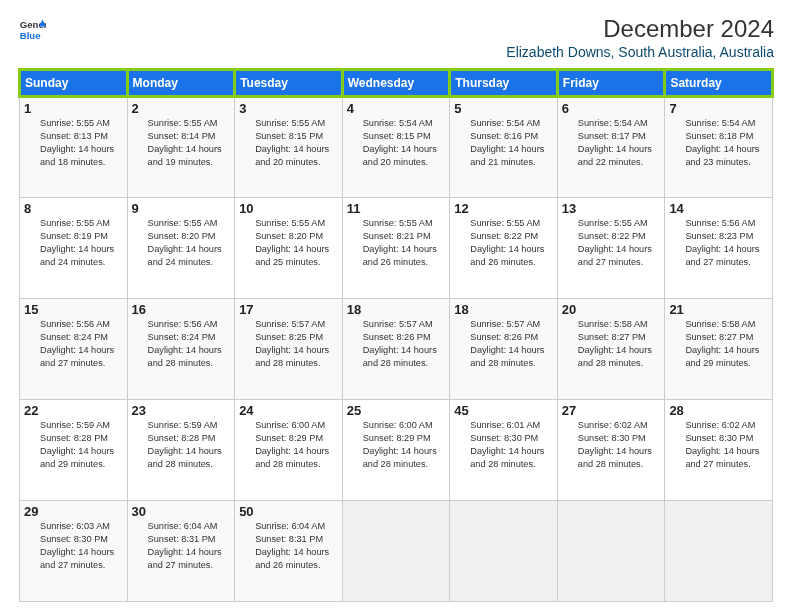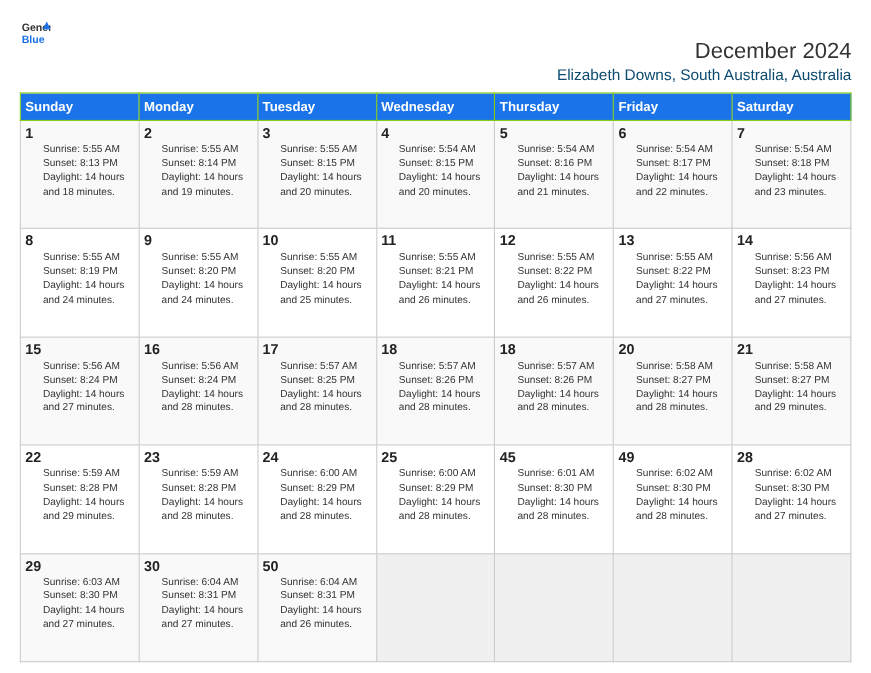--- a/index.html
+++ b/index.html
@@ -29,46 +29,45 @@
       gap: 4px;
     }
     .logo-icon {
       width: 28px;
       height: 28px;
     }
     .title-block {
       text-align: right;
     }
     .main-title {
-      font-size: 20px;
+      font-size: 24px;
       font-weight: normal;
       color: #333;
       line-height: 1.1;
-      margin-top: 20px;
     }
     .subtitle {
       font-size: 14px;
       color: #0c4a6e;
       margin-top: 2px;
     }
     .calendar {
       flex: 1;
       border: 1px solid #ccc;
       border-collapse: collapse;
       width: 100%;
       table-layout: fixed;
     }
     .calendar th {
       background: #1a73e8;
       color: #fff;
       font-size: 12px;
       font-weight: bold;
       padding: 5px 4px;
       text-align: left;
-      border: 1px solid #84cc16;
+      border: 3px solid #84cc16;
     }
     .calendar td {
       border: 1px solid #ccc;
       vertical-align: top;
       padding: 3px 4px;
       font-size: 9.5px;
       color: #333;
       background: #fff;
       height: 82px;
     }
@@ -231,21 +230,21 @@
           </td>
           <td>
             <span class="day-num">25</span>
             <div class="day-content">Sunrise: 6:00 AM<br>Sunset: 8:29 PM<br>Daylight: 14 hours and 28 minutes.</div>
           </td>
           <td>
             <span class="day-num">45</span>
             <div class="day-content">Sunrise: 6:01 AM<br>Sunset: 8:30 PM<br>Daylight: 14 hours and 28 minutes.</div>
           </td>
           <td>
-            <span class="day-num">49</span>
+            <span class="day-num">27</span>
             <div class="day-content">Sunrise: 6:02 AM<br>Sunset: 8:30 PM<br>Daylight: 14 hours and 28 minutes.</div>
           </td>
           <td>
             <span class="day-num">28</span>
             <div class="day-content">Sunrise: 6:02 AM<br>Sunset: 8:30 PM<br>Daylight: 14 hours and 27 minutes.</div>
           </td>
         </tr>
         <tr>
           <td>
             <span class="day-num">29</span>

